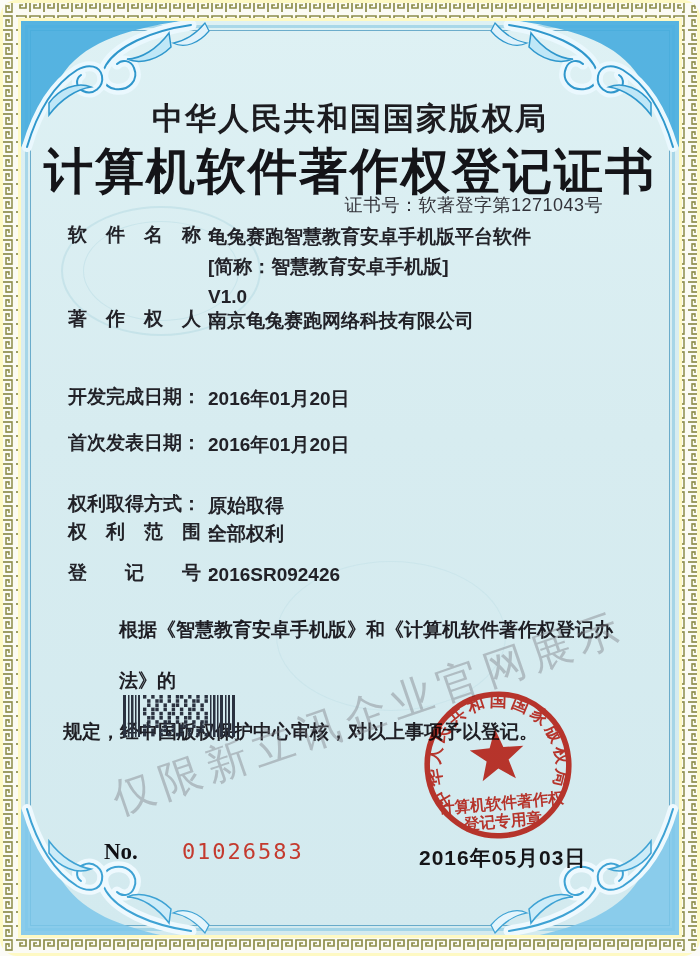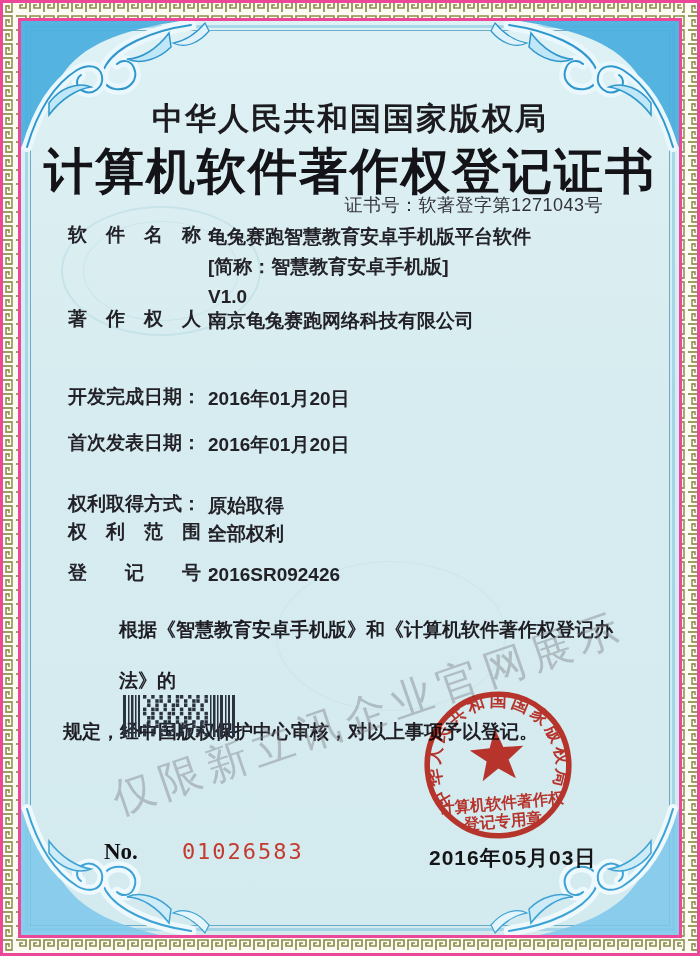--- a/index.html
+++ b/index.html
@@ -1,18 +1,18 @@
 <!DOCTYPE html>
 <html><head>
 <meta charset="utf-8">
 <style>
   * { margin:0; padding:0; box-sizing:border-box; }
   html,body { width:700px; height:956px; }
   body { font-family:"Liberation Sans", sans-serif; background:#fbfbf7; }
-  .page { position:relative; width:700px; height:956px; background:#ec4899; overflow:hidden; }
+  .page { position:relative; width:700px; height:956px; background:#fef9c3; overflow:hidden;border-radius:17px; }
 
   
   .greek-border { position:absolute; left:0; top:0; width:700px; height:956px; }
 
   
   .cert-area {
     position:absolute; left:21px; top:21px; width:658px; height:914px;
     background:linear-gradient(180deg,#def1f4 0%, #d7ecf0 45%, #d3eaef 100%);
     overflow:hidden;
   }
@@ -57,21 +57,21 @@
   .statement .ln1 { padding-left:56px; }
 
   .barcode { position:absolute; left:102px; top:674px; }
 
   .watermark {
     position:absolute; left:348px; top:692px; transform:translate(-50%,-50%) rotate(-19deg);
     font-size:42px; font-weight:400; letter-spacing:7px; white-space:nowrap;
     color:rgba(124,124,130,0.42); pointer-events:none;
   }
 
-  .issue-date { position:absolute; left:408px; top:823px;
+  .issue-date { position:absolute; left:398px; top:823px;
     font-size:21px; font-weight:700; color:#151518; letter-spacing:1px;text-align:right; }
 
   .seal { position:absolute; left:386px; top:653px; width:182px; height:182px;
     mix-blend-mode:multiply; transform:rotate(-5deg); opacity:0.92; }
 
   .serial { position:absolute; left:83px; top:818px; display:flex; align-items:baseline;gap:20px; }
   .serial .no-lbl { font-family:"Liberation Serif", serif; font-size:23px; font-weight:700; color:#101014; }
   .serial .no-val { font-family:"DejaVu Sans Mono", monospace; font-size:22px;
     color:#c43a2e; letter-spacing:2px; margin-left:24px; }
 </style>

